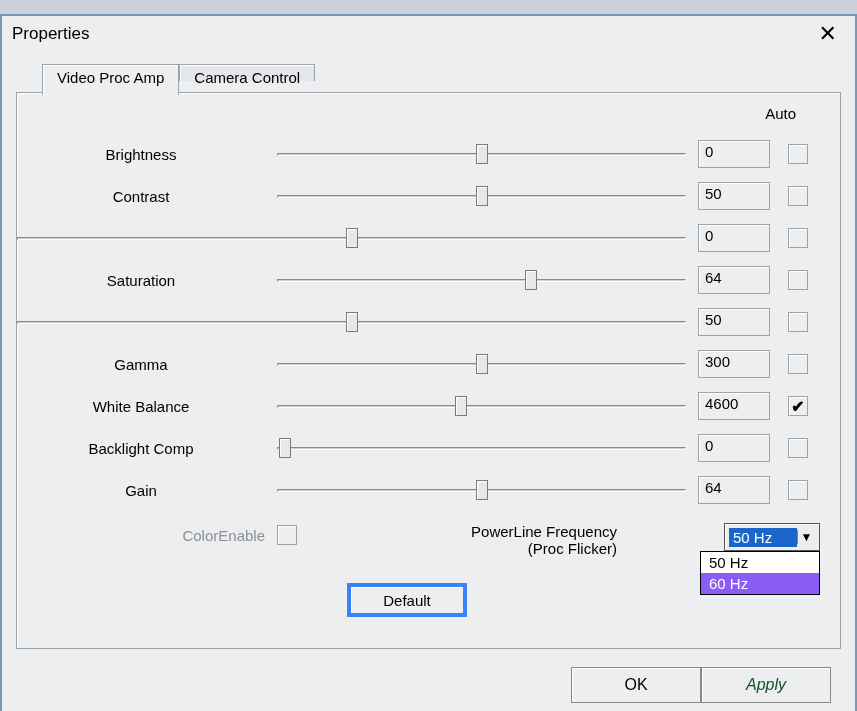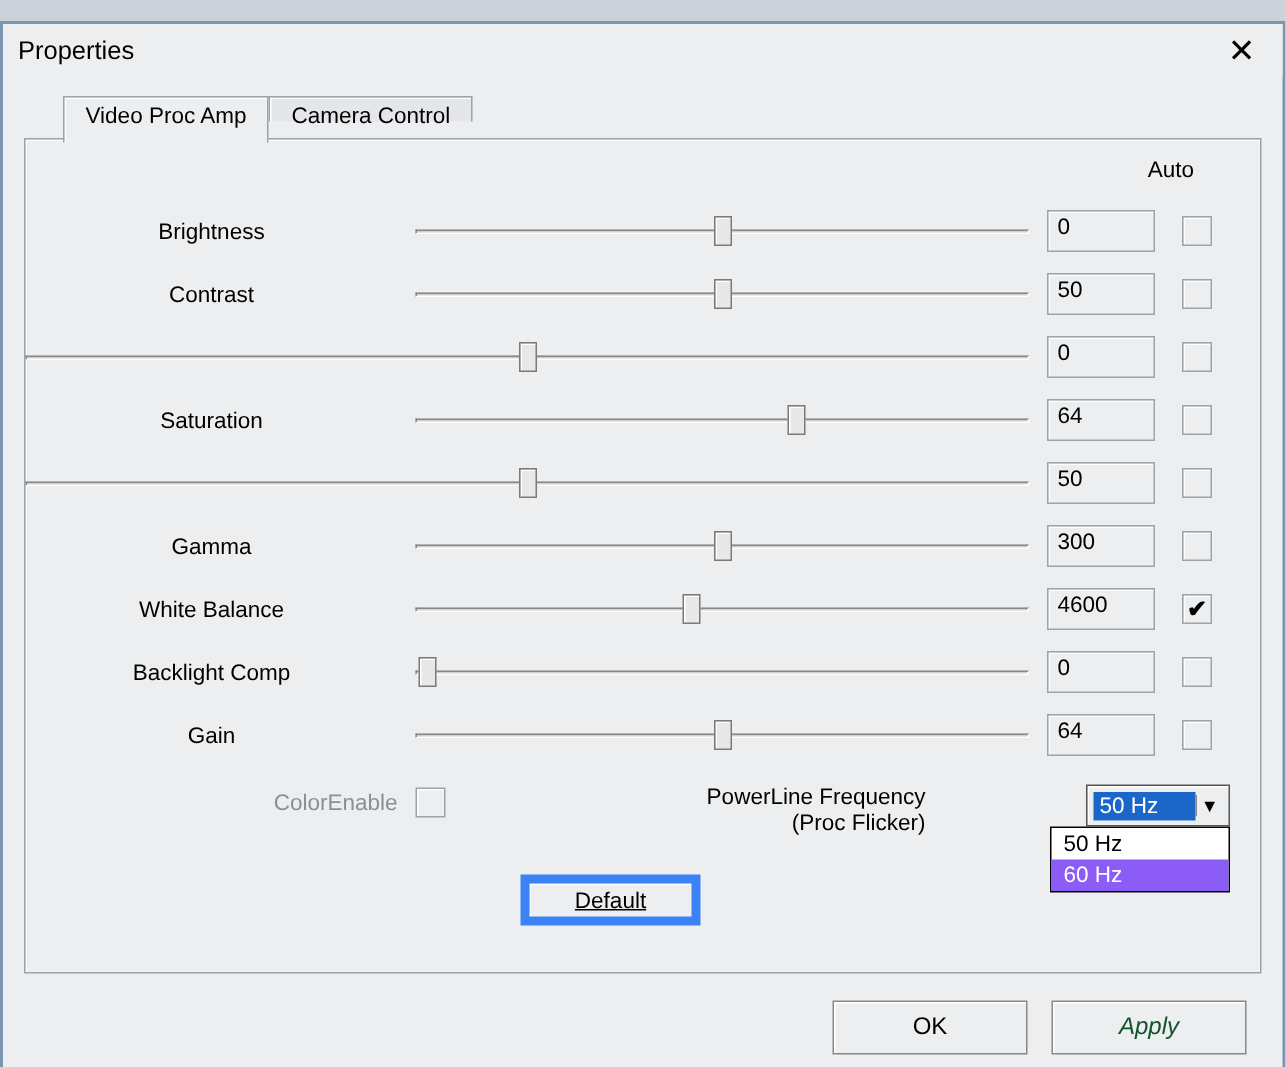--- a/index.html
+++ b/index.html
@@ -135,28 +135,28 @@
     width:120px; border:1px solid #000; background:#fff;
   }
   .dropdown-list .opt {
     padding:2px 8px; font-size:15px; cursor:pointer;
   }
   .dropdown-list .opt.hover { background:#8b5cf6; color:#fff; }
 
   .default-btn {
     position:absolute; left:330px; top:60px;
     width:120px; height:34px;
-    border:6px solid #3b82f6; background:#eceef0;
+    border:4px solid #3b82f6; background:#eceef0;
     box-shadow: inset 1px 1px 0 #fff;
-    font-size:15px; cursor:pointer;text-decoration:underline;
+    font-size:15px; cursor:pointer;
   }
 
   .dialog-buttons {
     position:absolute; right:24px; bottom:20px;
-    display:flex; gap:16px;
+    display:flex; 
   }
   .dlg-btn {
     width:130px; height:36px;
     border:1px solid #888; background:#eceef0;
     box-shadow: inset 1px 1px 0 #fff;
     font-size:16px; cursor:pointer;
   }
   .dlg-btn.disabled { color:#14532d; font-style:italic; cursor:default; }
 </style>
 </head>

